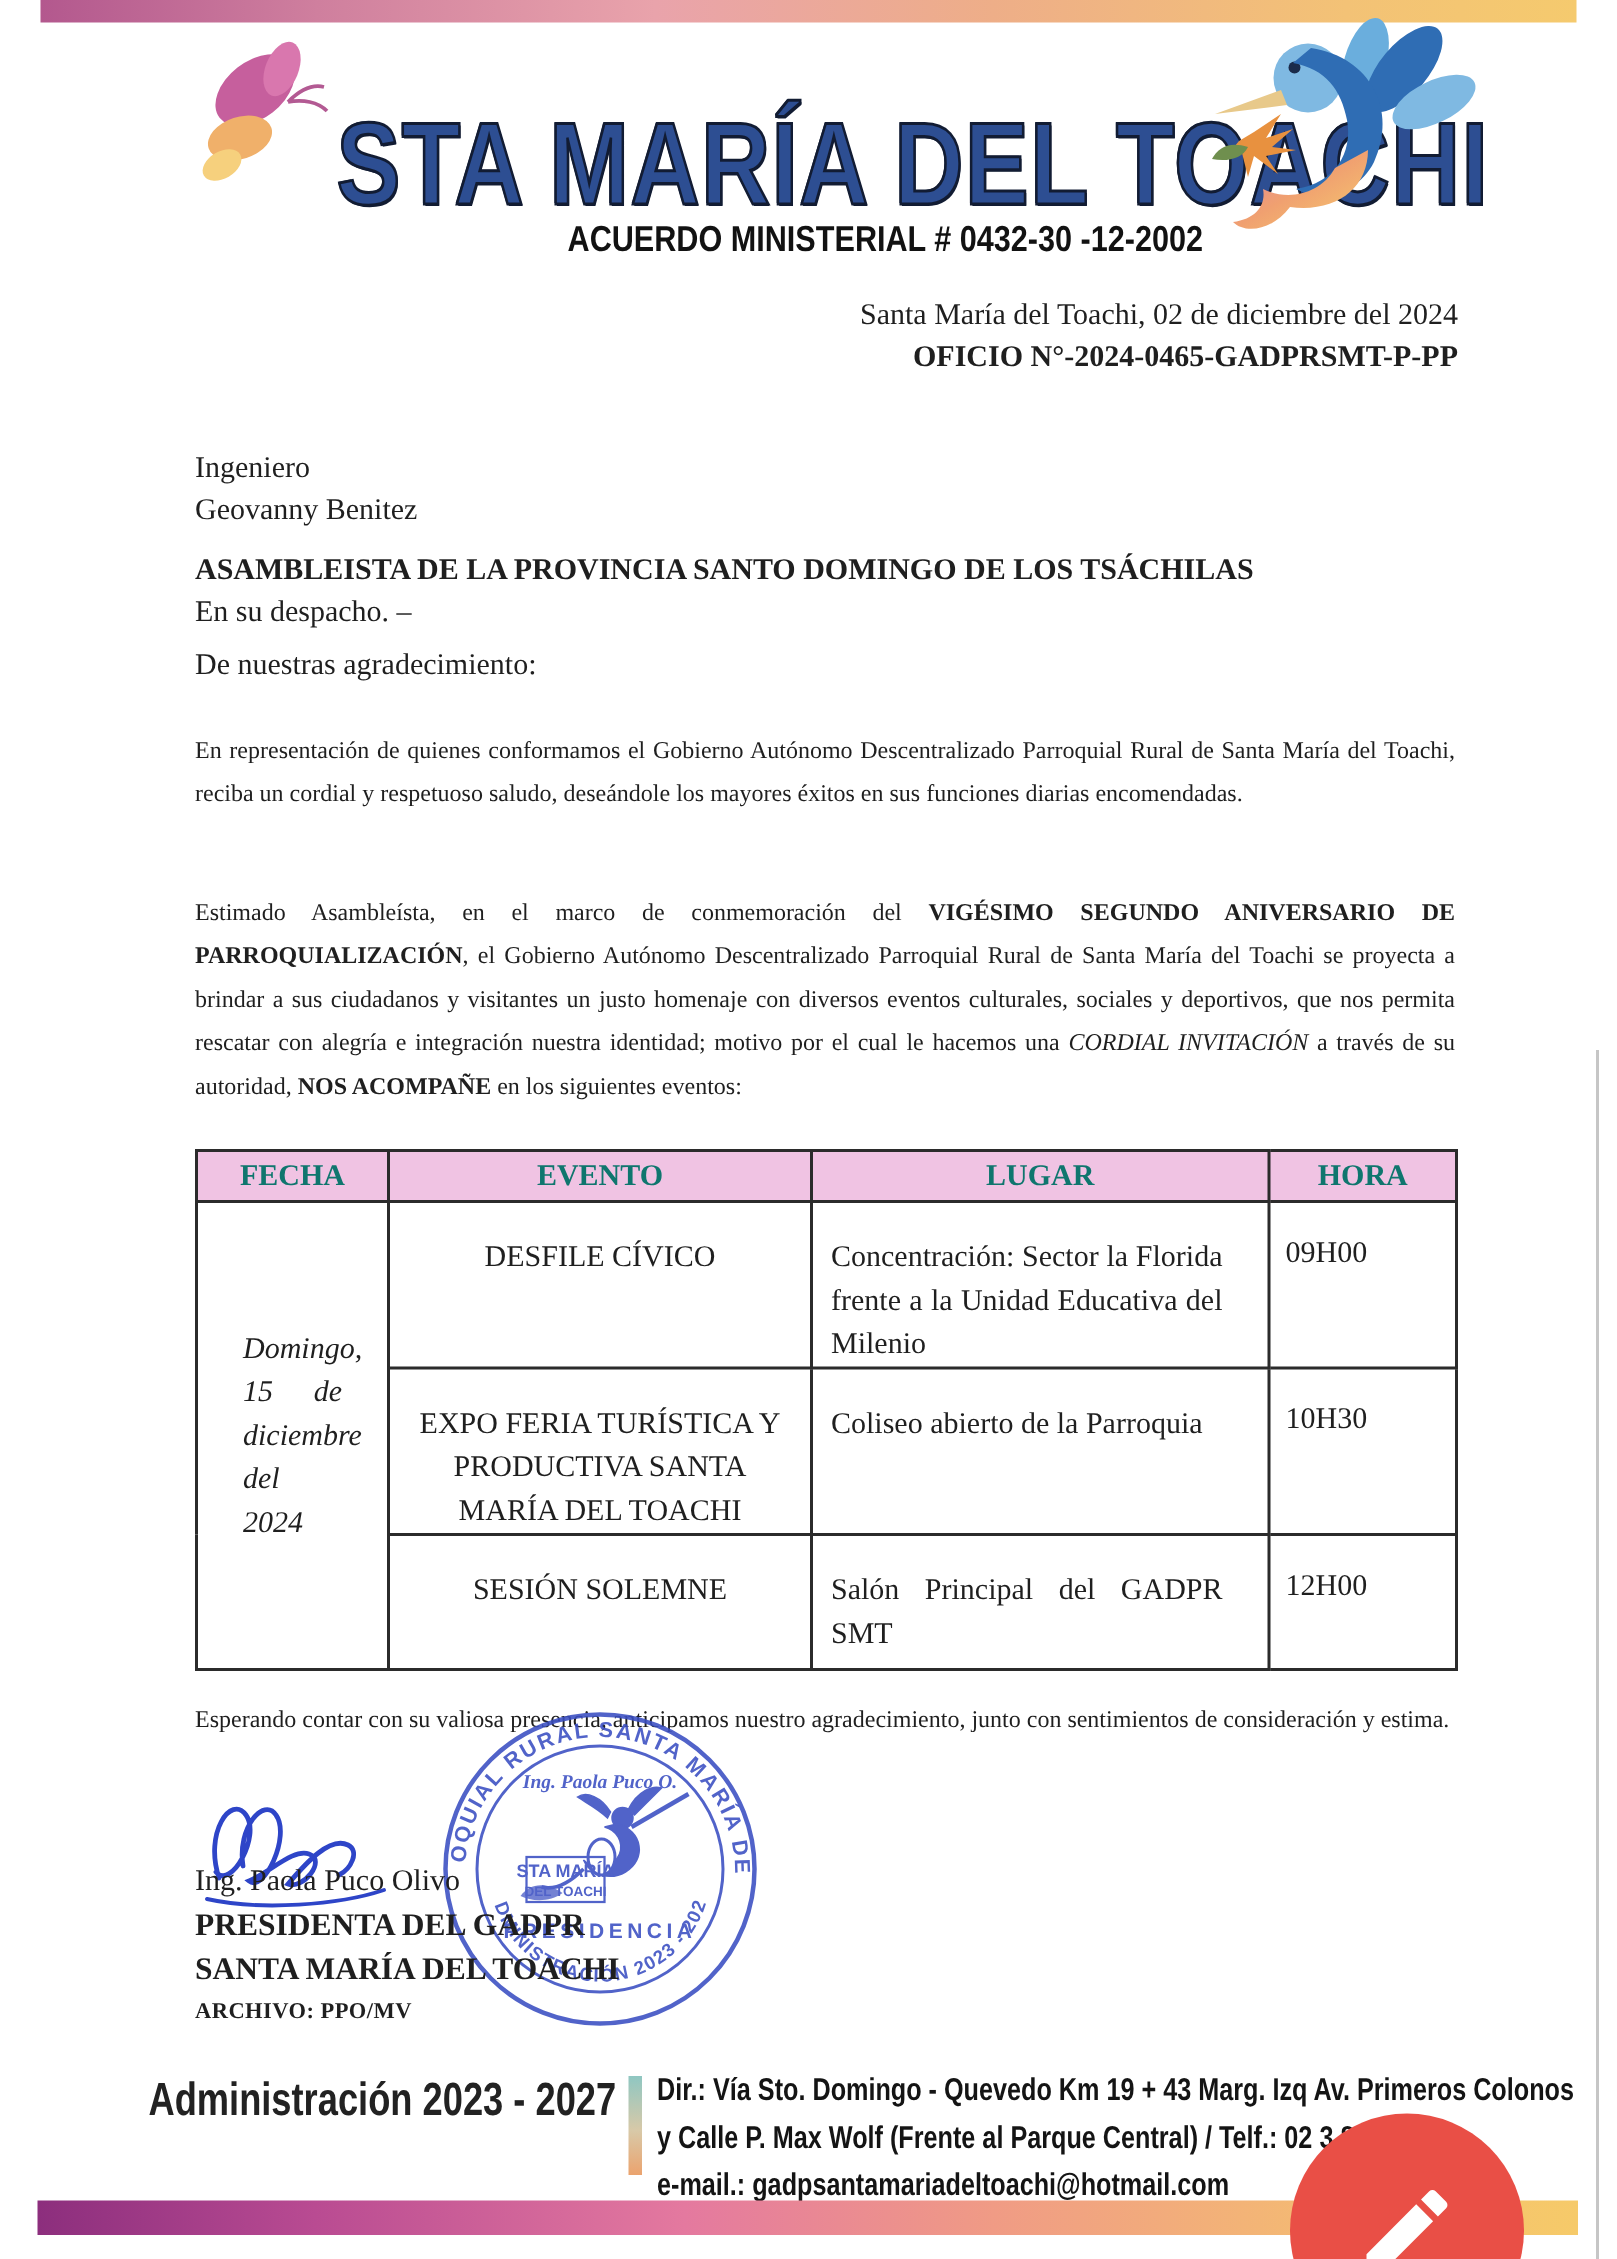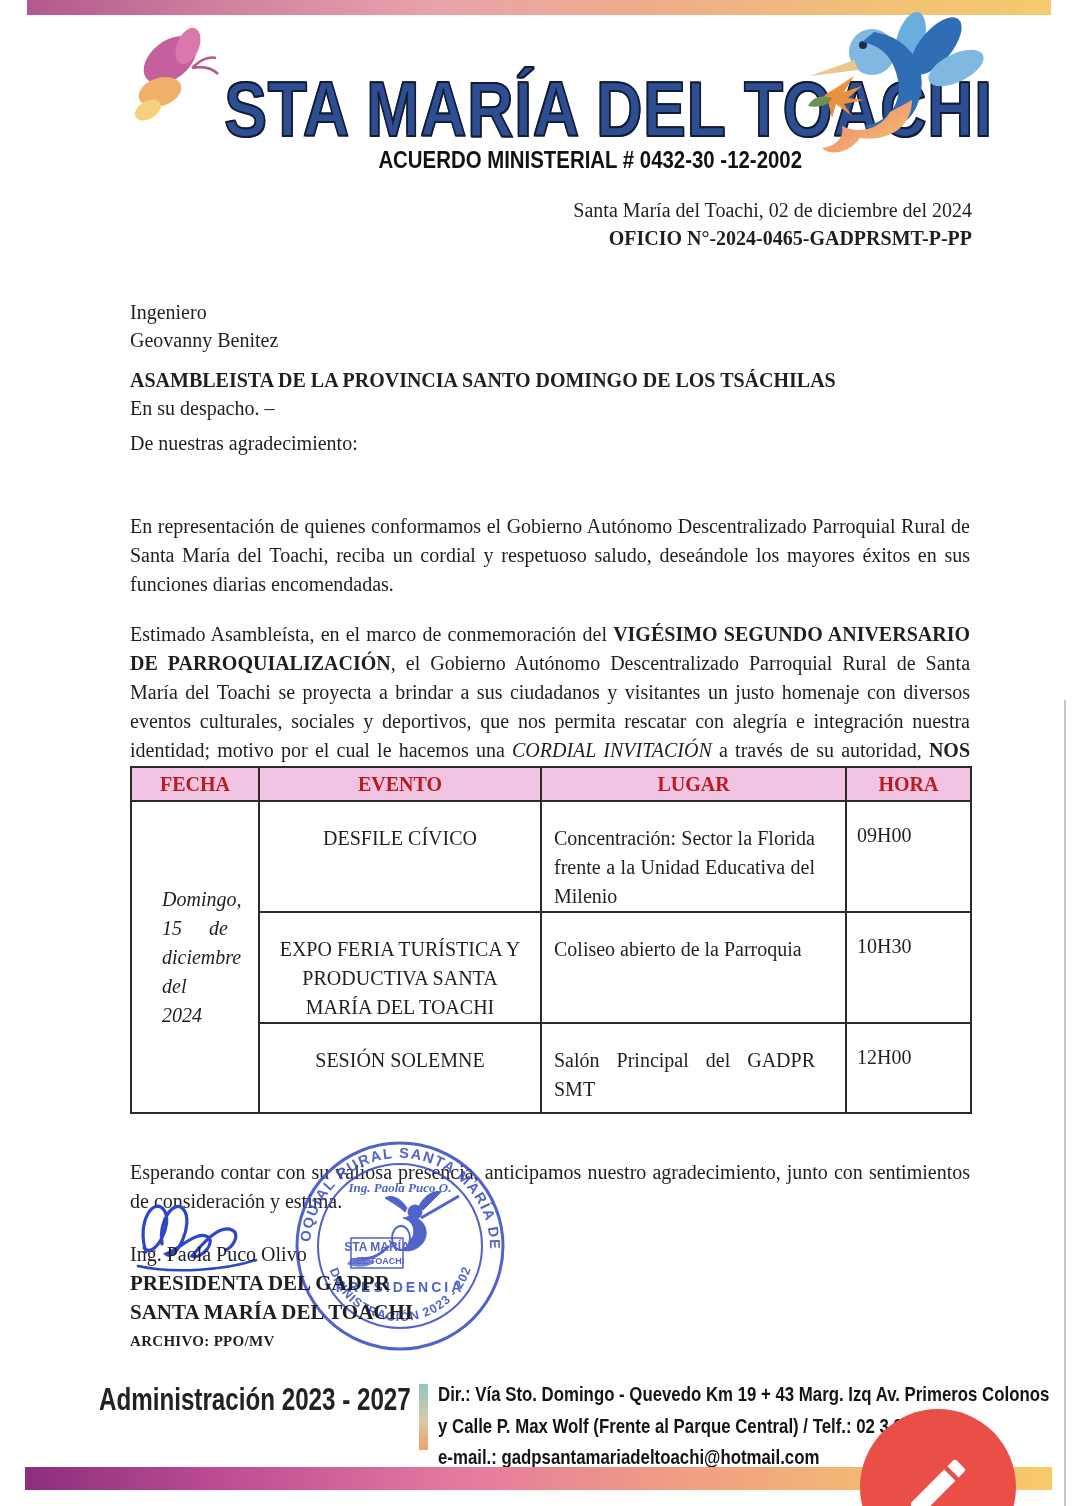--- a/index.html
+++ b/index.html
@@ -39,34 +39,34 @@
     position:absolute; left:300px; top:196px; width:672px;
     text-align:right; font-size:20px; line-height:28px;
   }
   .date-block .oficio { font-weight:bold; }
   .recipient {
     position:absolute; left:130px; top:298px; width:840px;
     font-size:20px; line-height:28px;
   }
   .recipient .position { font-weight:bold;margin-top:12px; }
   .salutation { position:absolute; left:130px; top:432px; width:840px; font-size:20px; }
-  .para { position:absolute; left:130px; width:840px; font-size:20px;
-          line-height:29px; text-align:justify;margin-top:26px; }
+  .para { position:absolute; left:130px; width:840px; font-size:16px;
+          line-height:29px; text-align:justify; }
   .para1 { top:486px; }
   .para2 { top:594px; }
   .bold { font-weight:bold; }
   .ital { font-style:italic; }
   
   .events-table {
     position:absolute; left:130px; top:766px; width:840px;
     border-collapse:collapse; table-layout:fixed; font-size:20px;
   }
   .events-table th, .events-table td { border:2px solid #2b2b2b; }
   .events-table th {
-    background:#f0c3e3; color:#b91c1c; font-weight:bold;
+    background:#f0c3e3; color:#0f766e; font-weight:bold;
     height:34px; text-align:center; font-size:20px;
   }
   .col-fecha { width:128px; } .col-evento { width:282px; }
   .col-lugar { width:305px; } .col-hora  { width:125px; }
   td.fecha {
     font-style:italic; vertical-align:middle; padding:0 30px;
     text-align:justify; line-height:29px;
   }
   td.evento { text-align:center; vertical-align:top; padding:22px 10px 0 10px; line-height:29px; }
   td.lugar  { text-align:justify; vertical-align:top; padding:22px 30px 0 12px; line-height:29px; }

